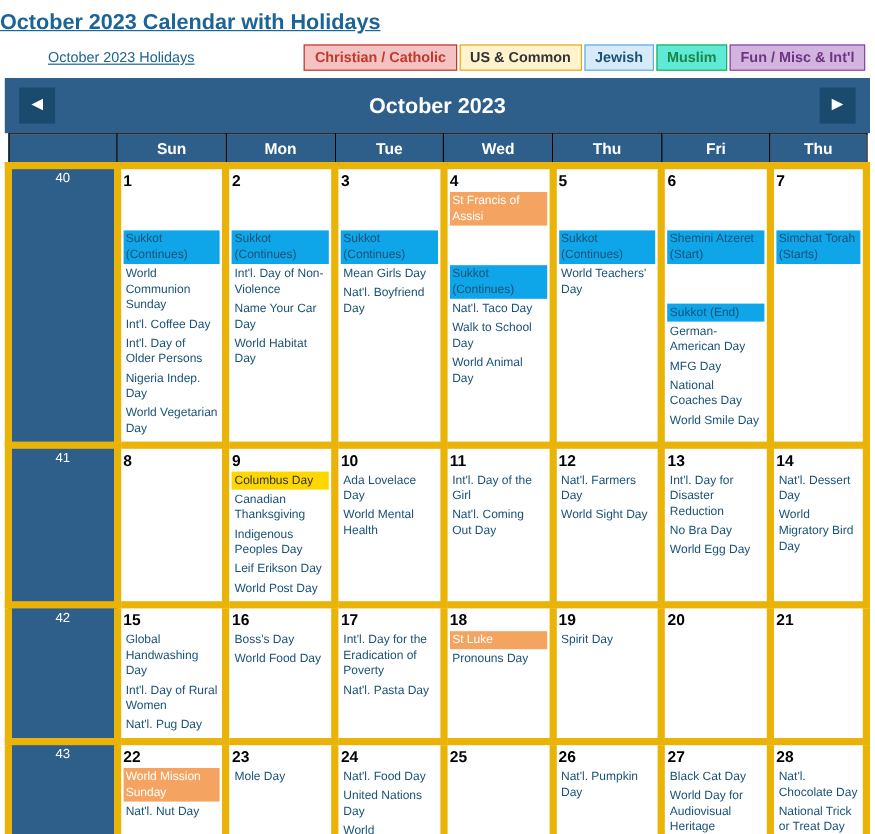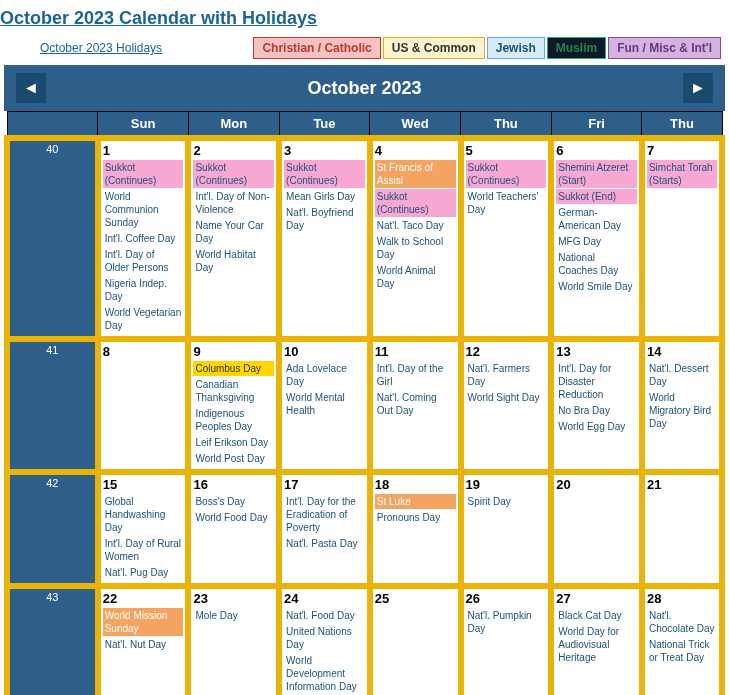--- a/index.html
+++ b/index.html
@@ -5,34 +5,34 @@
     * { box-sizing: border-box; margin: 0; padding: 0; }
     body { font-family: Arial, sans-serif; background: #fff; width: 729px; }
     .page-title { text-align: left; color: #1a6496; font-size: 18px; font-weight: bold; padding: 8px 0 4px; text-decoration: underline; }
     .top-bar { display: flex; align-items: center; justify-content: space-between; padding: 4px 8px 6px; margin-left: 32px; }
     .top-bar-left { color: #1a6496; font-size: 12px; text-decoration: underline; cursor: pointer; }
     .legend { display: flex; gap: 2px; }
     .legend-item { padding: 3px 8px; font-size: 12px; font-weight: bold; border: 1px solid #ccc; }
     .legend-us { background: #fff3cd; color: #333; border-color: #e6a817; }
     .legend-christian { background: #f4c2c2; color: #c0392b; border-color: #c0392b; }
     .legend-jewish { background: #d6eaf8; color: #1a5276; border-color: #5dade2; }
-    .legend-muslim { background: #0f172a; color: #1e8449; border-color: #27ae60; }
+    .legend-muslim { background: #5eead4; color: #1e8449; border-color: #27ae60; }
     .legend-fun { background: #d2b4de; color: #6c3483; border-color: #8e44ad; }
     .calendar-wrapper { padding: 0 4px 4px; }
     .cal-header { background: #2e5f8a; color: #fff; display: flex; align-items: center; justify-content: space-between; padding: 8px 12px; font-size: 18px; font-weight: bold; border-radius: 0; }
     .cal-nav { background: #1a4a6e; color: #fff; border: none; cursor: pointer; font-size: 16px; font-weight: bold; width: 30px; height: 30px; display: flex; align-items: center; justify-content: center; }
     .cal-grid { width: 100%; border-collapse: collapse; }
     .cal-grid th { background: #2e5f8a; color: #fff; text-align: center; padding: 4px 2px; font-size: 13px; border: 1px solid #000000; }
     .cal-grid td { vertical-align: top; border: 6px solid #eab308; padding: 2px; font-size: 11px; min-width: 80px; min-height: 80px; width: 14.2%; }
     .week-num-col { width: 28px; }
     .week-num { background: #2e5f8a; color: #fff; text-align: center; font-size: 11px; vertical-align: middle; }
     .day-num { font-weight: bold; font-size: 13px; display: block; margin-bottom: 2px; }
     .event { font-size: 10px; padding: 1px 2px; margin-bottom: 1px; line-height: 1.3; }
     .ev-blue { color: #1a5276; }
-    .ev-light-blue-bg { background: #f9a8d4; color: #1a5276; display: inline-block; width: 100%; }
+    .ev-light-blue-bg { background: #0ea5e9; color: #1a5276; display: inline-block; width: 100%; margin-top: 32px; }
     .ev-orange-bg { background: #f4a460; color: #fff; display: inline-block; width: 100%; }
     .ev-yellow-bg { background: #ffd700; color: #333; display: inline-block; width: 100%; }
     .empty-day { background: #f9f9f9; }
   </style>
 </head>
 <body>
 
 <div class="page-title">October 2023 Calendar with Holidays</div>
 
 <div class="top-bar">

